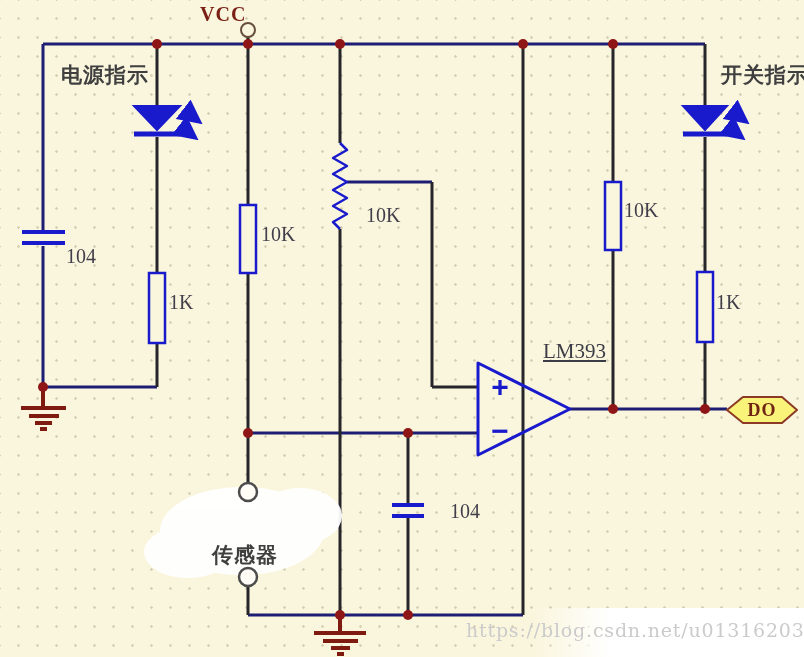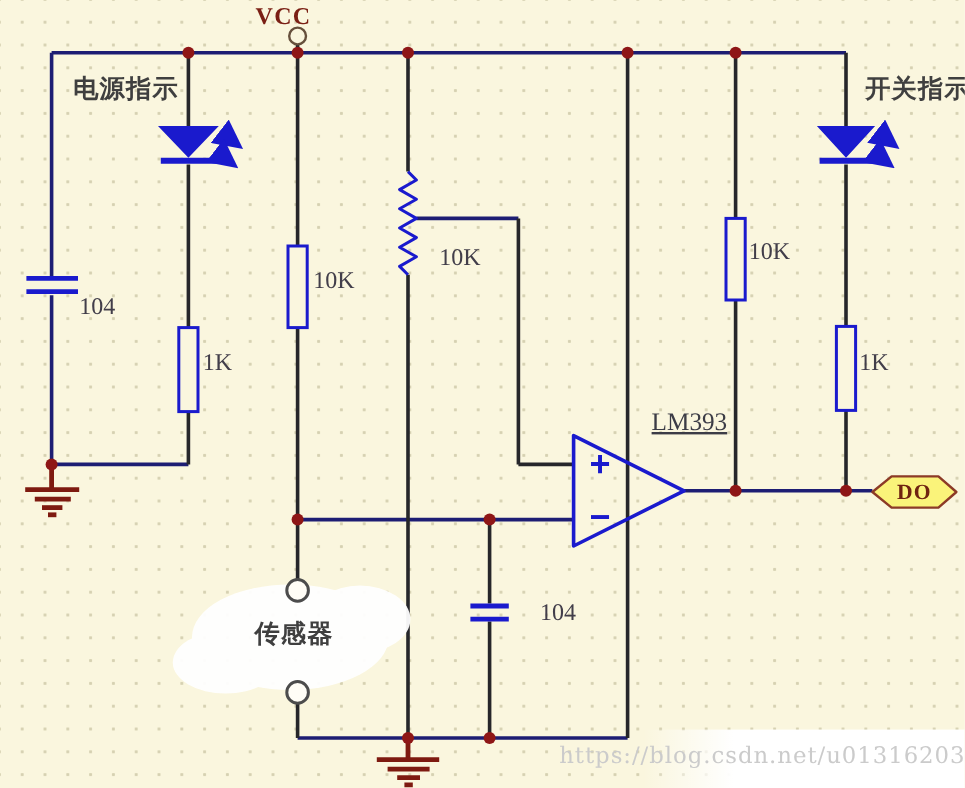--- a/index.html
+++ b/index.html
@@ -149,21 +149,21 @@
       <circle cx="408" cy="615" r="5"></circle>
       <circle cx="613" cy="409" r="5"></circle>
       <circle cx="705" cy="409" r="5"></circle>
     </g>
 
     <g>
       <polygon points="727,410 743,397 782,397 797,410 782,423 743,423" fill="#faf37a" stroke="#8c3a26" stroke-width="2" stroke-linejoin="round"></polygon>
     </g>
   </svg>
 
-  <span class="lbl vcc" style="left:213px; top:3px;">VCC</span>
+  <span class="lbl vcc" style="left:200px; top:3px;">VCC</span>
 
   <span class="lbl cn" style="left:61px; top:63px;">电源指示</span>
 
   <span class="lbl cn" style="left:721px; top:63px;">开关指示</span>
 
   <span class="lbl val" style="left:66px; top:245px;">104</span>
 
   <span class="lbl val" style="left:169px; top:291px;">1K</span>
 
   <span class="lbl val" style="left:261px; top:223px;">10K</span>
@@ -171,20 +171,20 @@
   <span class="lbl val" style="left:366px; top:204px;">10K</span>
 
   <span class="lbl val" style="left:624px; top:199px;">10K</span>
 
   <span class="lbl val" style="left:716px; top:291px;">1K</span>
 
   <span class="lbl chip" style="left:543px; top:340px;text-decoration:underline;">LM393</span>
 
   <span class="lbl val" style="left:450px; top:500px;">104</span>
 
-  <span class="lbl cn" style="left:212px; top:517px;text-align:right;">传感器</span>
+  <span class="lbl cn" style="left:212px; top:543px;text-align:right;">传感器</span>
 
   <span class="do-lbl">DO</span>
 
   <div class="wm-band"></div>
   <span class="lbl wm" style="left:466px; top:620px;">https://blog.csdn.net/u013162035</span>
 
 </div>
 
 </body></html>

